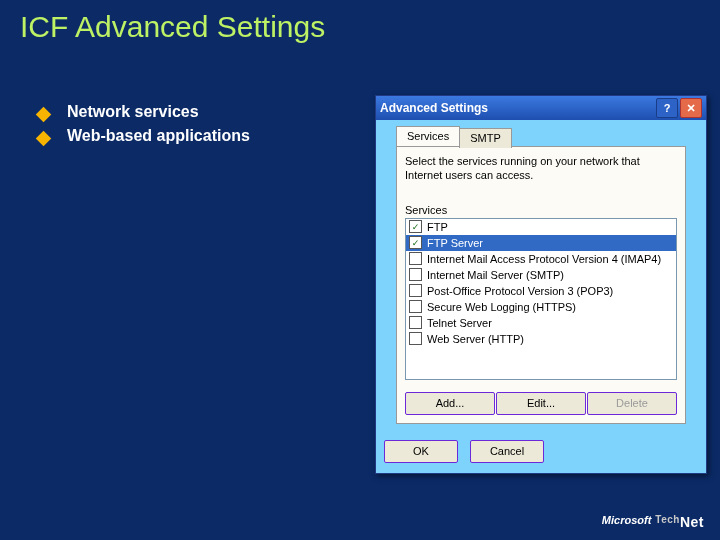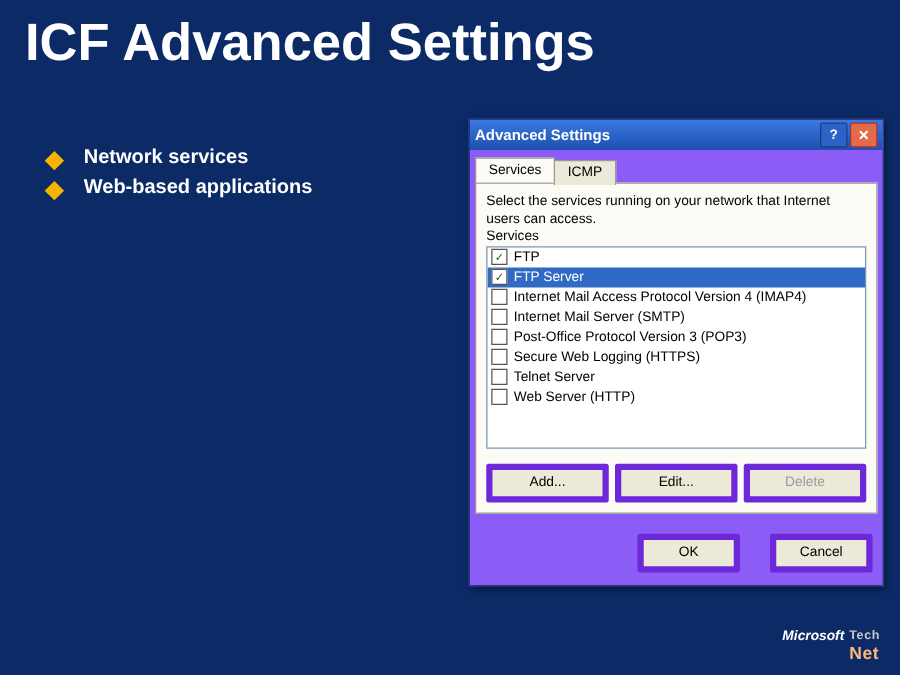--- a/index.html
+++ b/index.html
@@ -1,49 +1,49 @@
 <!DOCTYPE html>
 <html><head>
 <meta charset="utf-8">
 <style>
   html,body{margin:0;padding:0;width:720px;height:540px;background:#0b2a66;font-family:Arial,Helvetica,sans-serif;overflow:hidden}
-  .slide-title{color:#ffffff;font-weight:700;font-size:42px;padding:10px 20px 8px}
+  .slide-title{color:#bef264;font-weight:400;font-size:30px;padding:10px 20px 8px}
   .bullets{margin-top:50px;margin-left:38px;width:310px}
   .bullet{display:flex;align-items:flex-start;margin-bottom:4px}
   .diamond{width:11px;height:11px;background:#f6b400;transform:rotate(45deg);margin-top:7px;flex:0 0 11px;margin-right:18px}
   .bullet-text{color:#fff;font-weight:700;font-size:16px;line-height:1.25}
   
-  .dlg{position:absolute;top:95px;left:375px;width:330px;background:#8b5cf6;border:1px solid #203a84;box-shadow:2px 2px 6px rgba(0,0,0,.5)}
+  .dlg{position:absolute;top:95px;left:375px;width:330px;background:#7dd3fc;border:1px solid #203a84;box-shadow:2px 2px 6px rgba(0,0,0,.5)}
   .titlebar{height:24px;background:linear-gradient(#3b79e0,#1e4fb0);color:#fff;font-size:12px;font-weight:700;display:flex;align-items:center;padding:0 4px}
   .titlebar .spacer{flex:1}
   .tbtn{width:20px;height:18px;margin-left:2px;background:#e46a4a;border:1px solid #a33;display:flex;align-items:center;justify-content:center;font-size:11px;color:#fff;border-radius:2px}
   .tbtn.help{background:#2d63c7;border:1px solid #1a3d88}
-  .tabs-area{padding:6px 4px 10px}
+  .tabs-area{padding:6px 20px 10px}
   .tabs{display:flex;font-size:11px}
   .tab{padding:3px 10px 4px;border:1px solid #999;border-bottom:none;background:#f6f4ec;margin-right:-1px;position:relative}
   .tab.active{background:#fcfbf6;z-index:2}
   .tab:not(.active){top:2px;background:#ece9d8}
   .tab-body{border:1px solid #999;background:#fcfbf6;padding:8px;font-size:11px}
-  .instr{margin-bottom:0;line-height:1.25}
+  .instr{margin-bottom:21px;line-height:1.25}
   .svc-label{margin-bottom:2px}
   .svc-box{border:1px solid #7a97b0;background:#fff;height:160px;overflow:hidden}
   .svc-row{display:flex;align-items:center;height:16px;padding-left:3px}
   .svc-row.sel{background:#316ac5;color:#fff}
   .chk{width:11px;height:11px;border:1px solid #555;background:#fff;margin-right:5px;display:flex;align-items:center;justify-content:center;font-size:9px;color:#166a16}
   .btn-row{display:flex;justify-content:space-between;margin-top:12px}
-  .btn{width:88px;height:21px;border:5px solid #6d28d9;background:#ece9d8;font-size:11px;display:flex;align-items:center;justify-content:center;border-radius:2px}
+  .btn{width:88px;height:21px;border:1px solid #6d28d9;background:#ece9d8;font-size:11px;display:flex;align-items:center;justify-content:center;border-radius:2px}
   .btn.disabled{color:#9a9a9a}
-  .dlg-btns{display:flex;justify-content:flex-end;padding:6px 8px 10px;gap:24px}
+  .dlg-btns{display:flex;padding:6px 8px 10px;gap:12px}
   .dlg-btns .btn{width:72px}
   
   .footer{position:absolute;right:16px;bottom:10px;display:flex;gap:4px}
   .mslogo{color:#fff;font-size:11px;font-style:italic;font-weight:700}
-  .technet{display:flex;flex-direction:column;align-items:flex-start}
+  .technet{display:flex;flex-direction:row;align-items:flex-start}
   .tn-top{color:#c9c9c9;font-size:10px;font-weight:700;letter-spacing:.5px}
-  .tn-bot{color:#fdba74;font-size:14px;font-weight:700;letter-spacing:.5px}
+  .tn-bot{color:#ffffff;font-size:14px;font-weight:700;letter-spacing:.5px}
 </style>
 </head>
 <body>
 
 <div class="slide-title">ICF Advanced Settings</div>
 
 <div class="bullets">
   <div class="bullet">
     <div class="diamond"></div>
     <div class="bullet-text">Network services</div>
@@ -61,21 +61,21 @@
     <div class="tbtn help">
         <span>?</span>
       </div>
     <div class="tbtn">
         <span>✕</span>
       </div>
   </div>
   <div class="tabs-area">
     <div class="tabs">
       <div class="tab active">Services</div>
-      <div class="tab">ICMP</div>
+      <div class="tab">SMTP</div>
     </div>
     <div class="tab-body">
       <div class="instr">Select the services running on your network that Internet users can access.</div>
       <div class="svc-label">Services</div>
       <div class="svc-box" id="svc-box">
           <div class="svc-row">
             <div class="chk">✓</div>
             <span>FTP</span>
           </div>
           <div class="svc-row sel">

